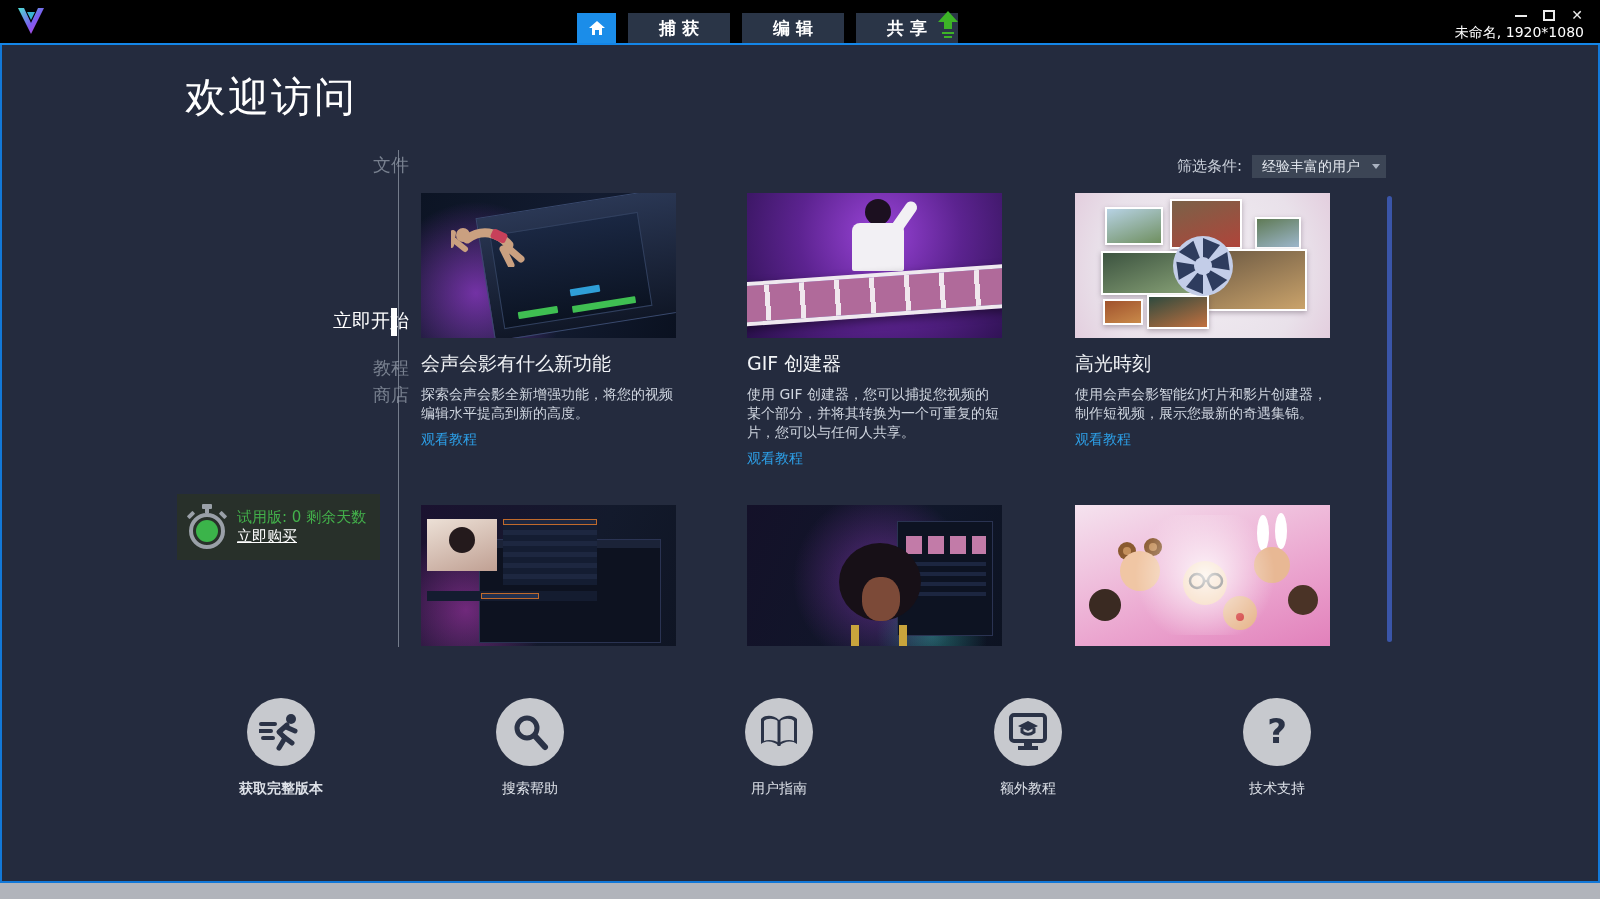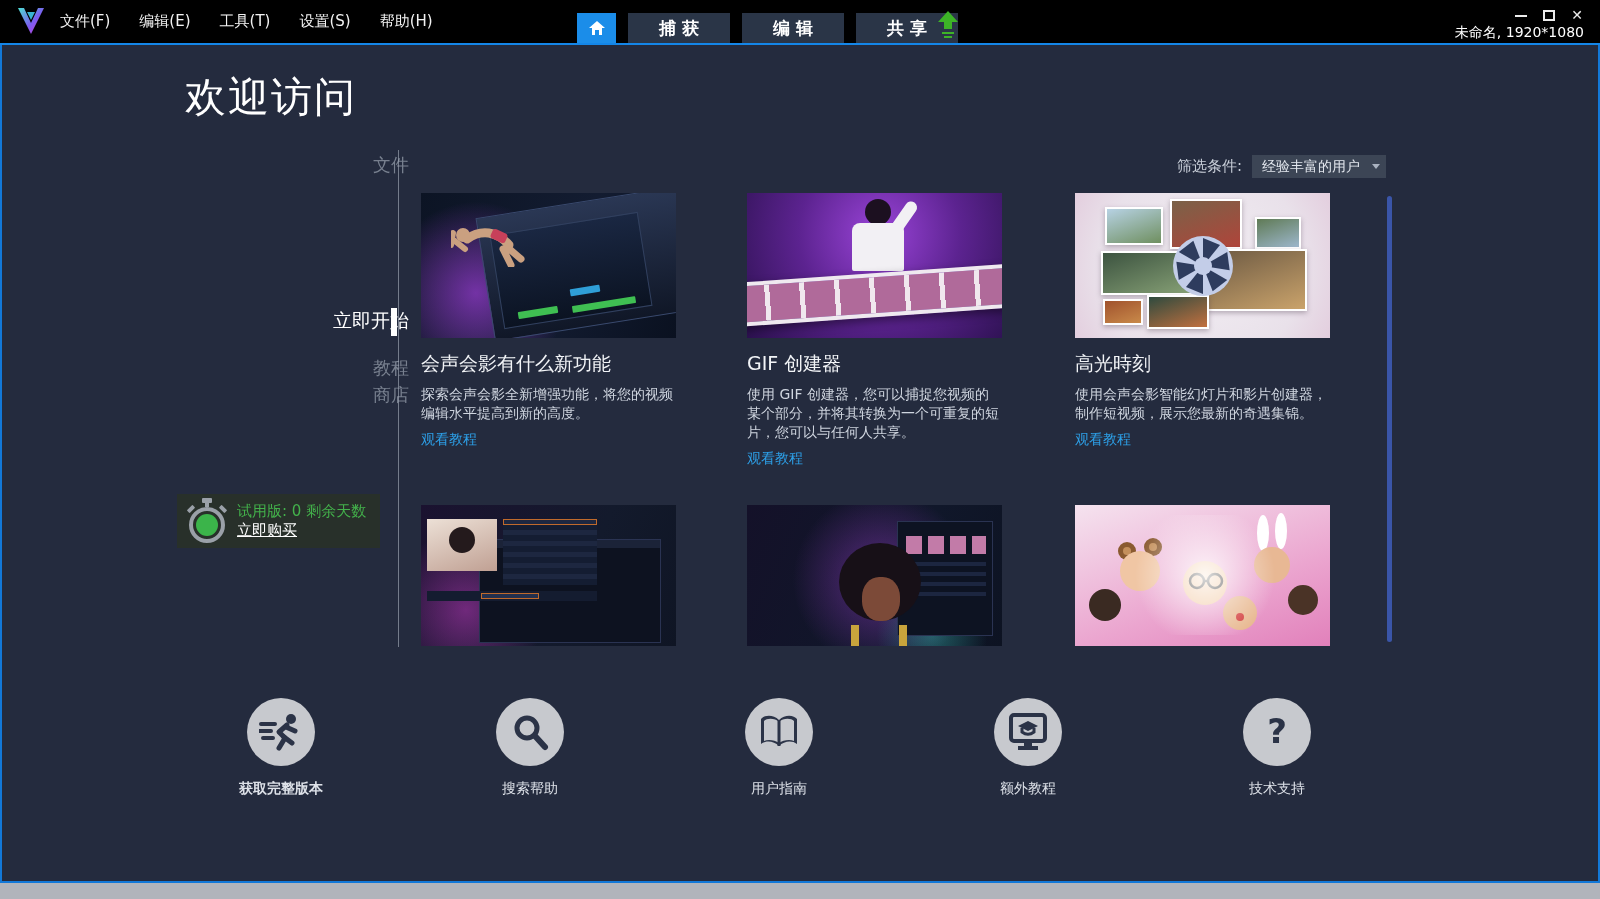--- a/index.html
+++ b/index.html
@@ -29,21 +29,21 @@
           border-left:2px solid #1278d8; border-right:2px solid #1278d8; border-bottom:2px solid #1278d8;padding-left:32px; }
   .taskbar-strip { position:absolute; bottom:0; left:0; right:0; height:16px; background:#b1b4bb; }
 
   .page-title { position:absolute; left:183px; top:25px; color:#fff; font-size:41px; font-weight:300; letter-spacing:2px; }
 
   .sidebar-item { position:absolute; width:375px; text-align:right; color:#78808f; font-size:18px; cursor:pointer; }
   .sidebar-item.active { color:#fff; font-size:19px; }
   .v-divider { position:absolute; left:396px; top:105px; width:1px; height:497px; background:rgba(160,168,182,.65); }
   .active-marker { position:absolute; left:389px; top:263px; width:6px; height:28px; background:#fff; }
 
-  .trial-box { position:absolute; left:175px; top:449px; width:203px; height:54px; background:#28302a; display:flex; align-items:center; padding:6px 10px; }
+  .trial-box { position:absolute; left:175px; top:449px; width:203px; height:66px; background:#28302a; display:flex; align-items:center; padding:6px 10px; }
   .trial-text { margin-left:10px; font-size:15px; line-height:17px; }
   .trial-status { color:#43b14b; }
   .buy-link { color:#fff; text-decoration:underline; cursor:pointer; display:inline-block; margin-top:2px; }
 
   .filter-row { position:absolute; right:212px; top:110px; display:flex; align-items:center; }
   .filter-label { color:#c9cfd9; font-size:15px; margin-right:10px; }
   .filter-dropdown { position:relative; width:134px; height:23px; background:#3c4555; color:#e3e7ee; font-size:14px;
                      display:flex; align-items:center; padding:0 20px 0 10px; cursor:pointer; }
   .chevron { position:absolute; right:6px; top:9px; width:0; height:0;
              border-left:4px solid transparent; border-right:4px solid transparent; border-top:5px solid #aab2c0; }
@@ -139,27 +139,20 @@
         <linearGradient id="lg1" x1="0" y1="0" x2="1" y2="1">
           <stop offset="0" stop-color="#4de0d4"></stop>
             <stop offset="0.55" stop-color="#7b5df0"></stop>
             <stop offset="1" stop-color="#d23ad0"></stop>
         </linearGradient>
       </defs>
       <path d="M4 2 L17 28 L30 2 L24 2 L17 17 L10 2 Z" fill="url(#lg1)"></path>
       <path d="M13 6 L21 6 L17 14 Z" fill="#3ec8e8" opacity="0.9"></path>
     </svg>
 
-    <div class="menubar">
-      <span class="menu-item">文件(F)</span>
-      <span class="menu-item">编辑(E)</span>
-      <span class="menu-item">工具(T)</span>
-      <span class="menu-item">设置(S)</span>
-      <span class="menu-item">帮助(H)</span>
-    </div>
 
     <div class="tabs">
       <div class="tab home">
         <svg width="18" height="16" viewBox="0 0 18 16">
           <path d="M9 1 L17 8 L14 8 L14 15 L11 15 L11 10 L7 10 L7 15 L4 15 L4 8 L1 8 Z" fill="#ffffff"></path>
         </svg>
       </div>
       <div class="tab">捕获</div>
       <div class="tab">编辑</div>
       <div class="tab">共享</div>

